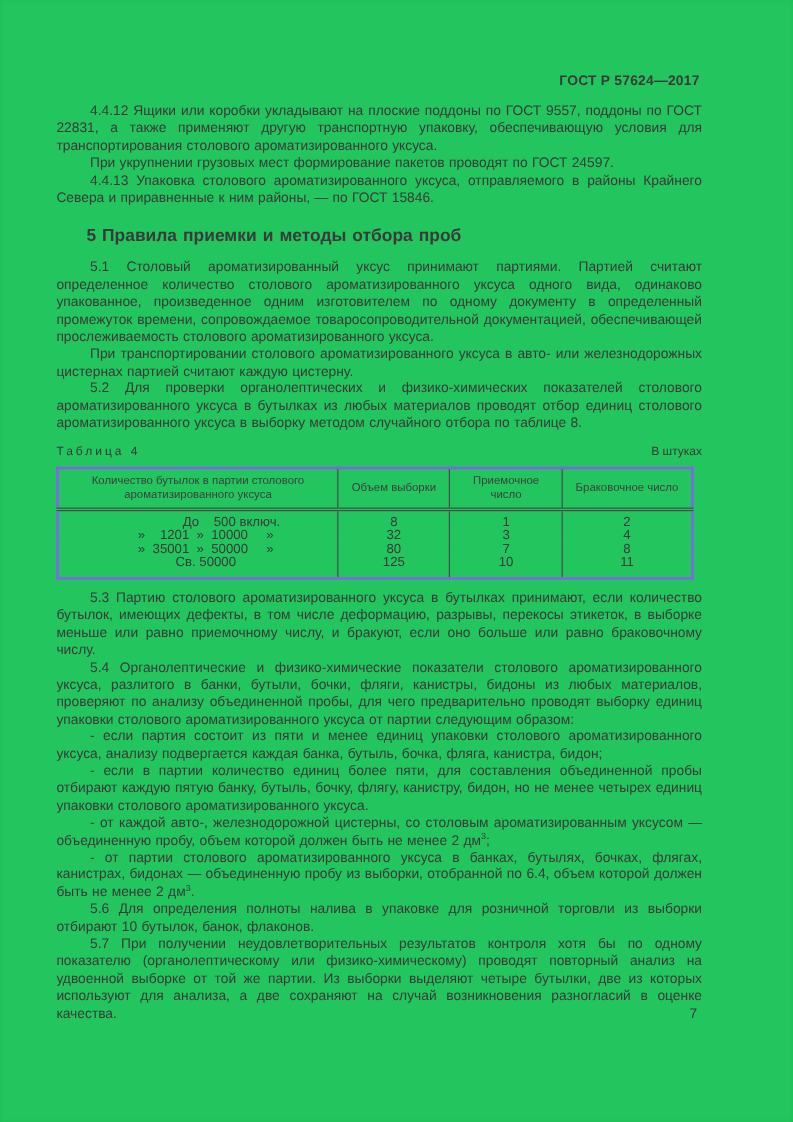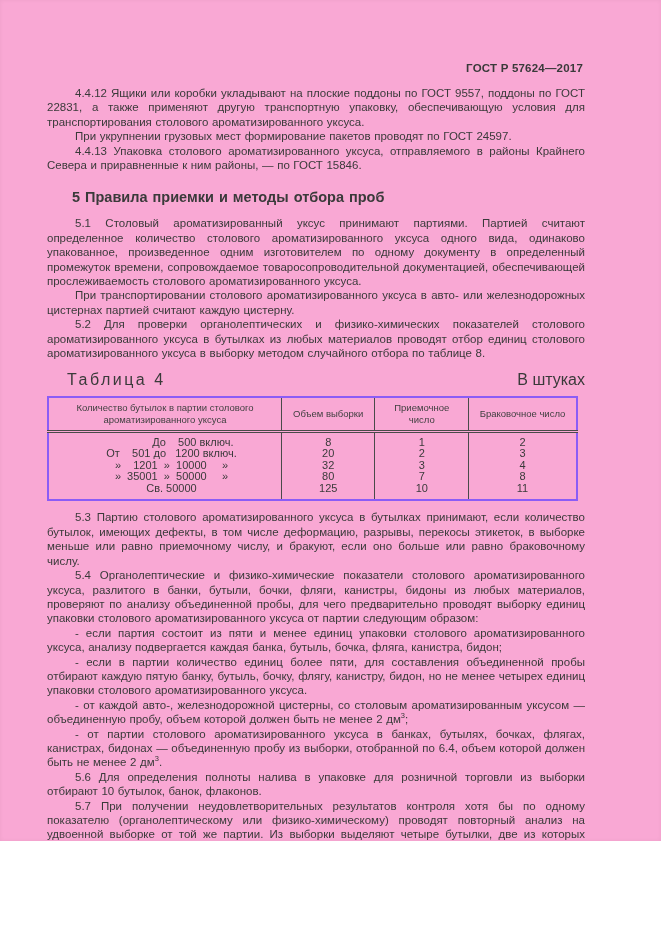--- a/index.html
+++ b/index.html
@@ -1,20 +1,20 @@
 <!DOCTYPE html>
 <html><head>
 <meta charset="utf-8">
 <style>
   html, body { margin:0; padding:0; background:#ffffff; }
   .page {
     position:relative;
     width:661px;
-    height:841px;
-    background:#f9a8d4;
+    height:935px;
+    background:#22c55e;
     font-family:"Liberation Sans", sans-serif;
     color:#3a3a3a;
     overflow:hidden;
     box-shadow:inset 0 0 4px rgba(0,0,0,0.05);
   }
   .doc-header {
     position:absolute;
     top:62px;
     right:78px;
     font-size:11.5px;
@@ -43,22 +43,21 @@
     padding-left:25px;
     text-align:left;
     word-spacing:1px;
   }
   .table-caption-row {
     display:flex;
     justify-content:space-between;
     align-items:flex-end;
     margin-top:10px;
     margin-bottom:7px;
-    font-size:16px;
-    margin-left:20px;
+    font-size:10px;
   }
   .table-caption { letter-spacing:2.5px; }
   .units-note { letter-spacing:0; }
   table.sampling {
     width:531px;
     border-collapse:collapse;
     table-layout:fixed;
     border:2px solid #8b5cf6;
   }
   table.sampling th {
@@ -135,26 +134,20 @@
           </tr>
         </thead>
       <tbody id="table-body">
           <tr>
             <td class="party">              До    500 включ.</td>
             <td>8</td>
             <td>1</td>
             <td>2</td>
           </tr>
           <tr>
-            <td class="party">От    501 до   1200 включ.</td>
-            <td>20</td>
-            <td>2</td>
-            <td>3</td>
-          </tr>
-          <tr>
             <td class="party">»    1201  »  10000     »</td>
             <td>32</td>
             <td>3</td>
             <td>4</td>
           </tr>
           <tr>
             <td class="party">»  35001  »  50000     »</td>
             <td>80</td>
             <td>7</td>
             <td>8</td>

